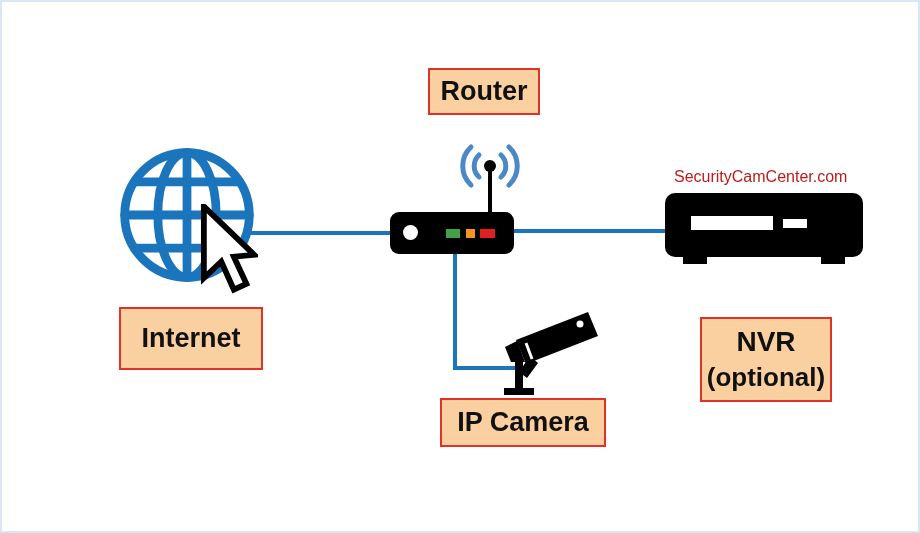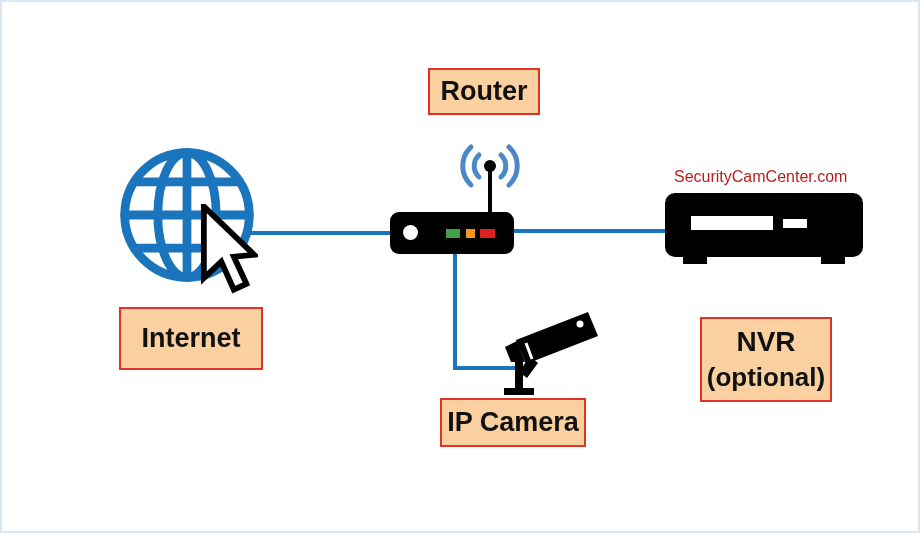--- a/index.html
+++ b/index.html
@@ -16,21 +16,21 @@
   .line-down-camera    { left:451px; top:364px; width:64px; height:4px; }
 
   
   .label-box {
     position:absolute; display:flex; flex-direction:column; align-items:center; justify-content:center;
     background:var(--label-bg,#fbd0a1); border:2px solid var(--label-border,#e03226);
     color:#111; font-weight:bold; box-sizing:border-box; text-align:center;
   }
   .lbl-router   { left:426px; top:66px;  width:112px; height:47px; font-size:27px;text-align:center; }
   .lbl-internet { left:117px; top:305px; width:144px; height:63px; font-size:27px; }
-  .lbl-ipcam    { left:438px; top:396px; width:146px; height:49px; font-size:27px; }
+  .lbl-ipcam    { left:438px; top:396px; width:166px; height:49px; font-size:27px; }
   .lbl-nvr      { left:698px; top:276px; width:132px; height:85px; font-size:28px; line-height:1.3;margin-top:39px; }
   .lbl-nvr .sub { font-weight:bold; font-size:26px; }
 
   
   .router-body { position:absolute; left:388px; top:210px; width:124px; height:42px; background:#000; border-radius:9px; }
   .router-led  { position:absolute; left:13px; top:13px; width:15px; height:15px; border-radius:50%; background:#fff; }
   .ind { position:absolute; top:17px; height:9px; }
   .ind-green  { left:56px; width:14px; background:var(--led-green,#43a047); }
   .ind-orange { left:76px; width:9px;  background:var(--led-orange,#f7941d); }
   .ind-red    { left:90px; width:15px; background:var(--led-red,#e02020); }

